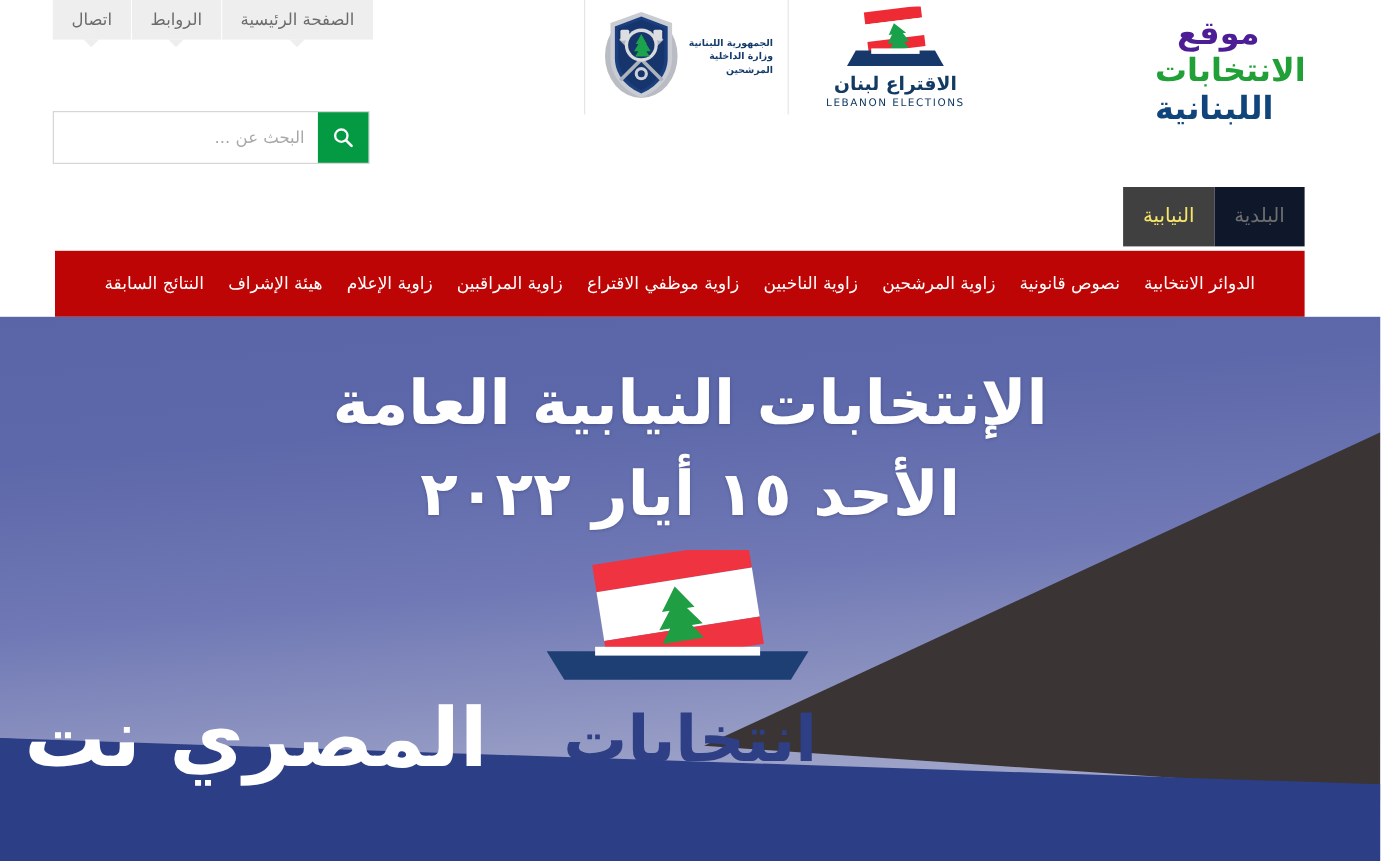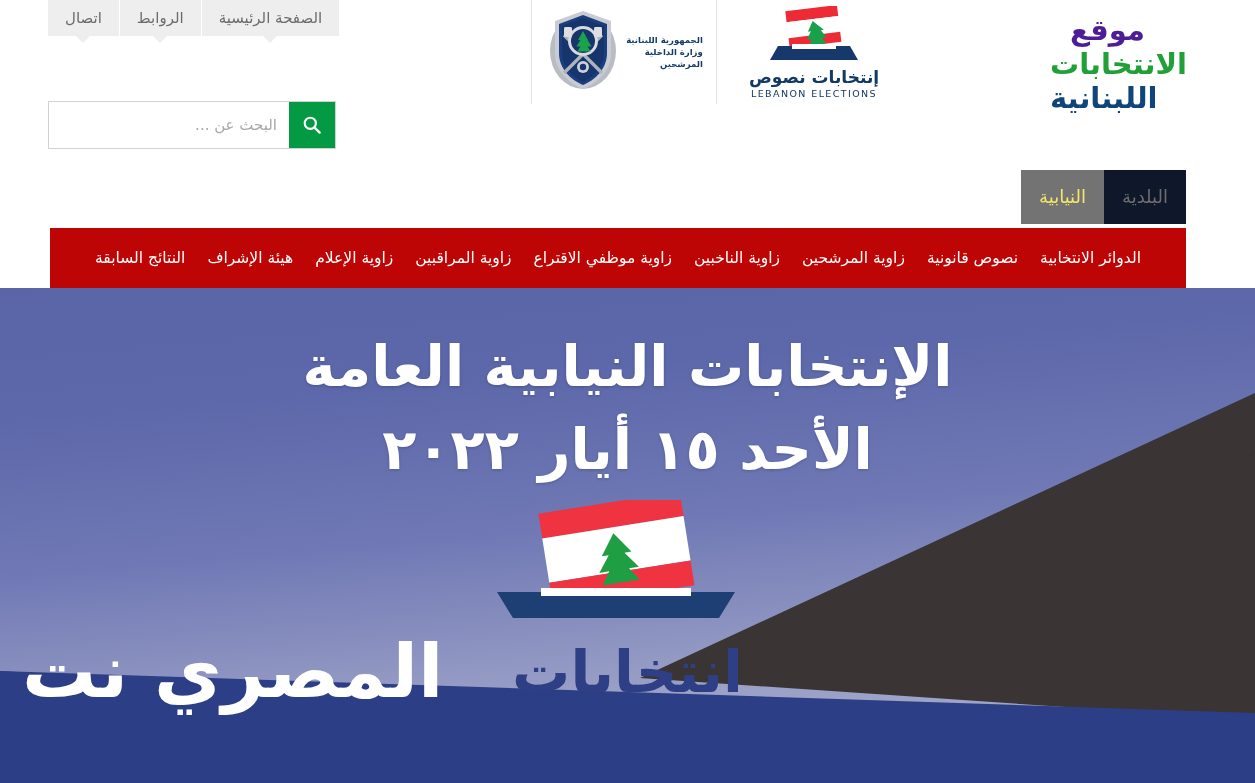--- a/index.html
+++ b/index.html
@@ -99,21 +99,21 @@
   
   .cattabs {
     position:absolute; top:170px; right:69px;
     display:flex; flex-direction:row; height:54px;
   }
   .cattab {
     height:54px; line-height:54px;
     font-size:18px; padding:0 18px;
     cursor:pointer; white-space:nowrap;
   }
-  .cattab.active { background:#737373; color:#f5e56b; }
+  .cattab.active { background:#404040; color:#f5e56b; }
   .cattab.idle { background:#0f172a; color:#6e6e6e; }
 
   
   .rednav {
     position:absolute; top:228px; left:50px;
     width:1136px; height:60px;
     background:#be0505;
     display:flex; flex-direction:row;
     align-items:center; justify-content:center;
     gap:0px;
@@ -184,21 +184,21 @@
             <g transform="rotate(-7 52 26)">
               <rect x="26" y="2" width="52" height="11" fill="#ee2b35"></rect>
               <rect x="26" y="13" width="52" height="16" fill="#ffffff"></rect>
               <rect x="26" y="29" width="52" height="10" fill="#ee2b35"></rect>
               <path d="M52 15 L46 25 h3 l-5 8 h5 l-4 6 h18 l-4 -6 h5 l-5 -8 h3 Z" fill="#18a04a"></path>
             </g>
             <path d="M16 40 L88 40 L96 54 L8 54 Z" fill="#16386b"></path>
             <rect x="30" y="38" width="44" height="5" fill="#ffffff"></rect>
           </svg>
         </span>
-        <span class="elec-ar">إنتخابات نصوص</span>
+        <span class="elec-ar">الاقتراع لبنان</span>
         <span class="elec-en">LEBANON ELECTIONS</span>
       </div>
     </div>
 
     <div class="logo-cell min">
       <div class="min-inner">
         <div class="min-text">
           <div>الجمهورية اللبنانية</div>
           <div>وزارة الداخلية</div>
           <div>المرشحين</div>

